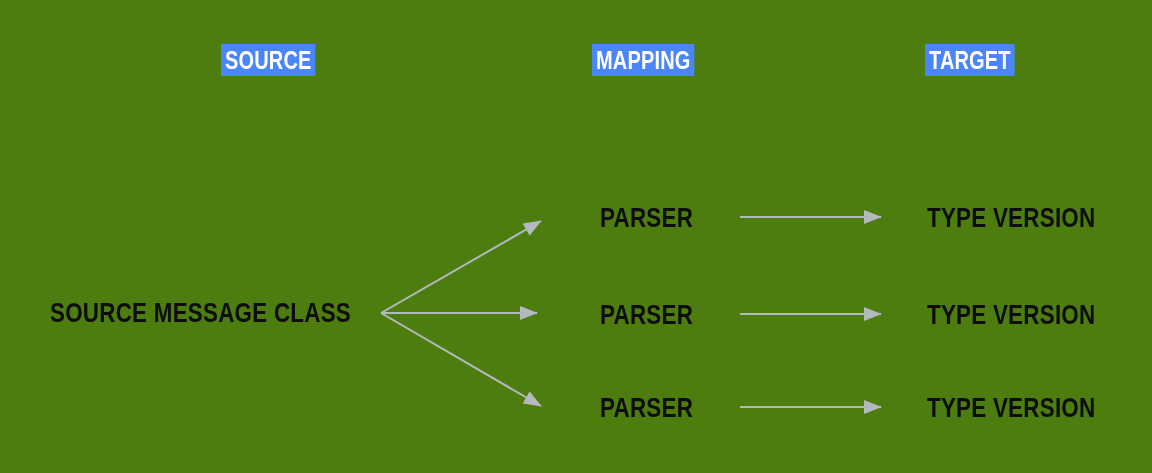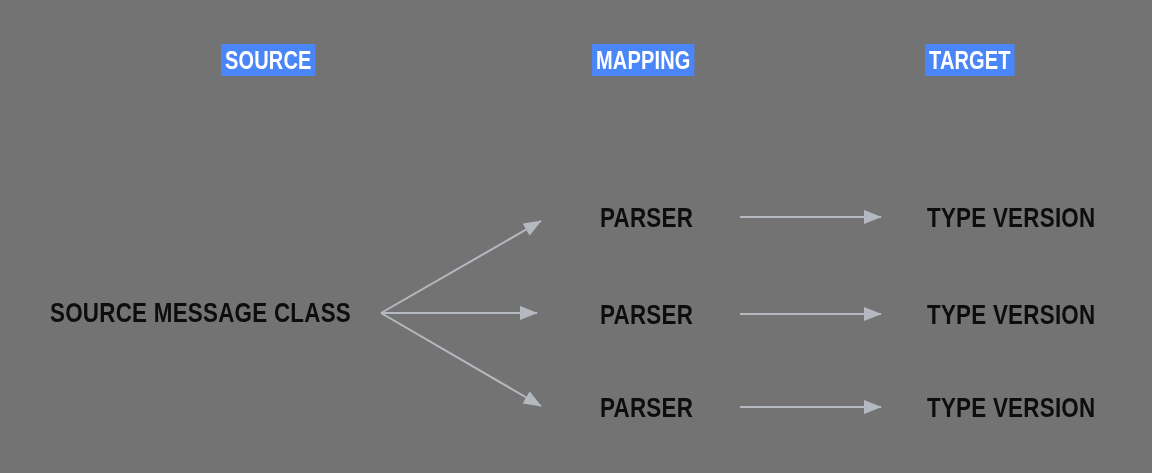--- a/index.html
+++ b/index.html
@@ -4,21 +4,21 @@
 <style>
   html, body {
     margin: 0;
     padding: 0;
     background: #ffffff;
   }
   #canvas {
     position: relative;
     width: 1152px;
     height: 473px;
-    background: #737373;
+    background: #4d7c0f;
     overflow: hidden;
     font-family: "Liberation Sans", "DejaVu Sans", sans-serif;
   }
 
   
   .col-header {
     position: absolute;
     display: inline-block;
     background: #4a86f7;
     color: #ffffff;

